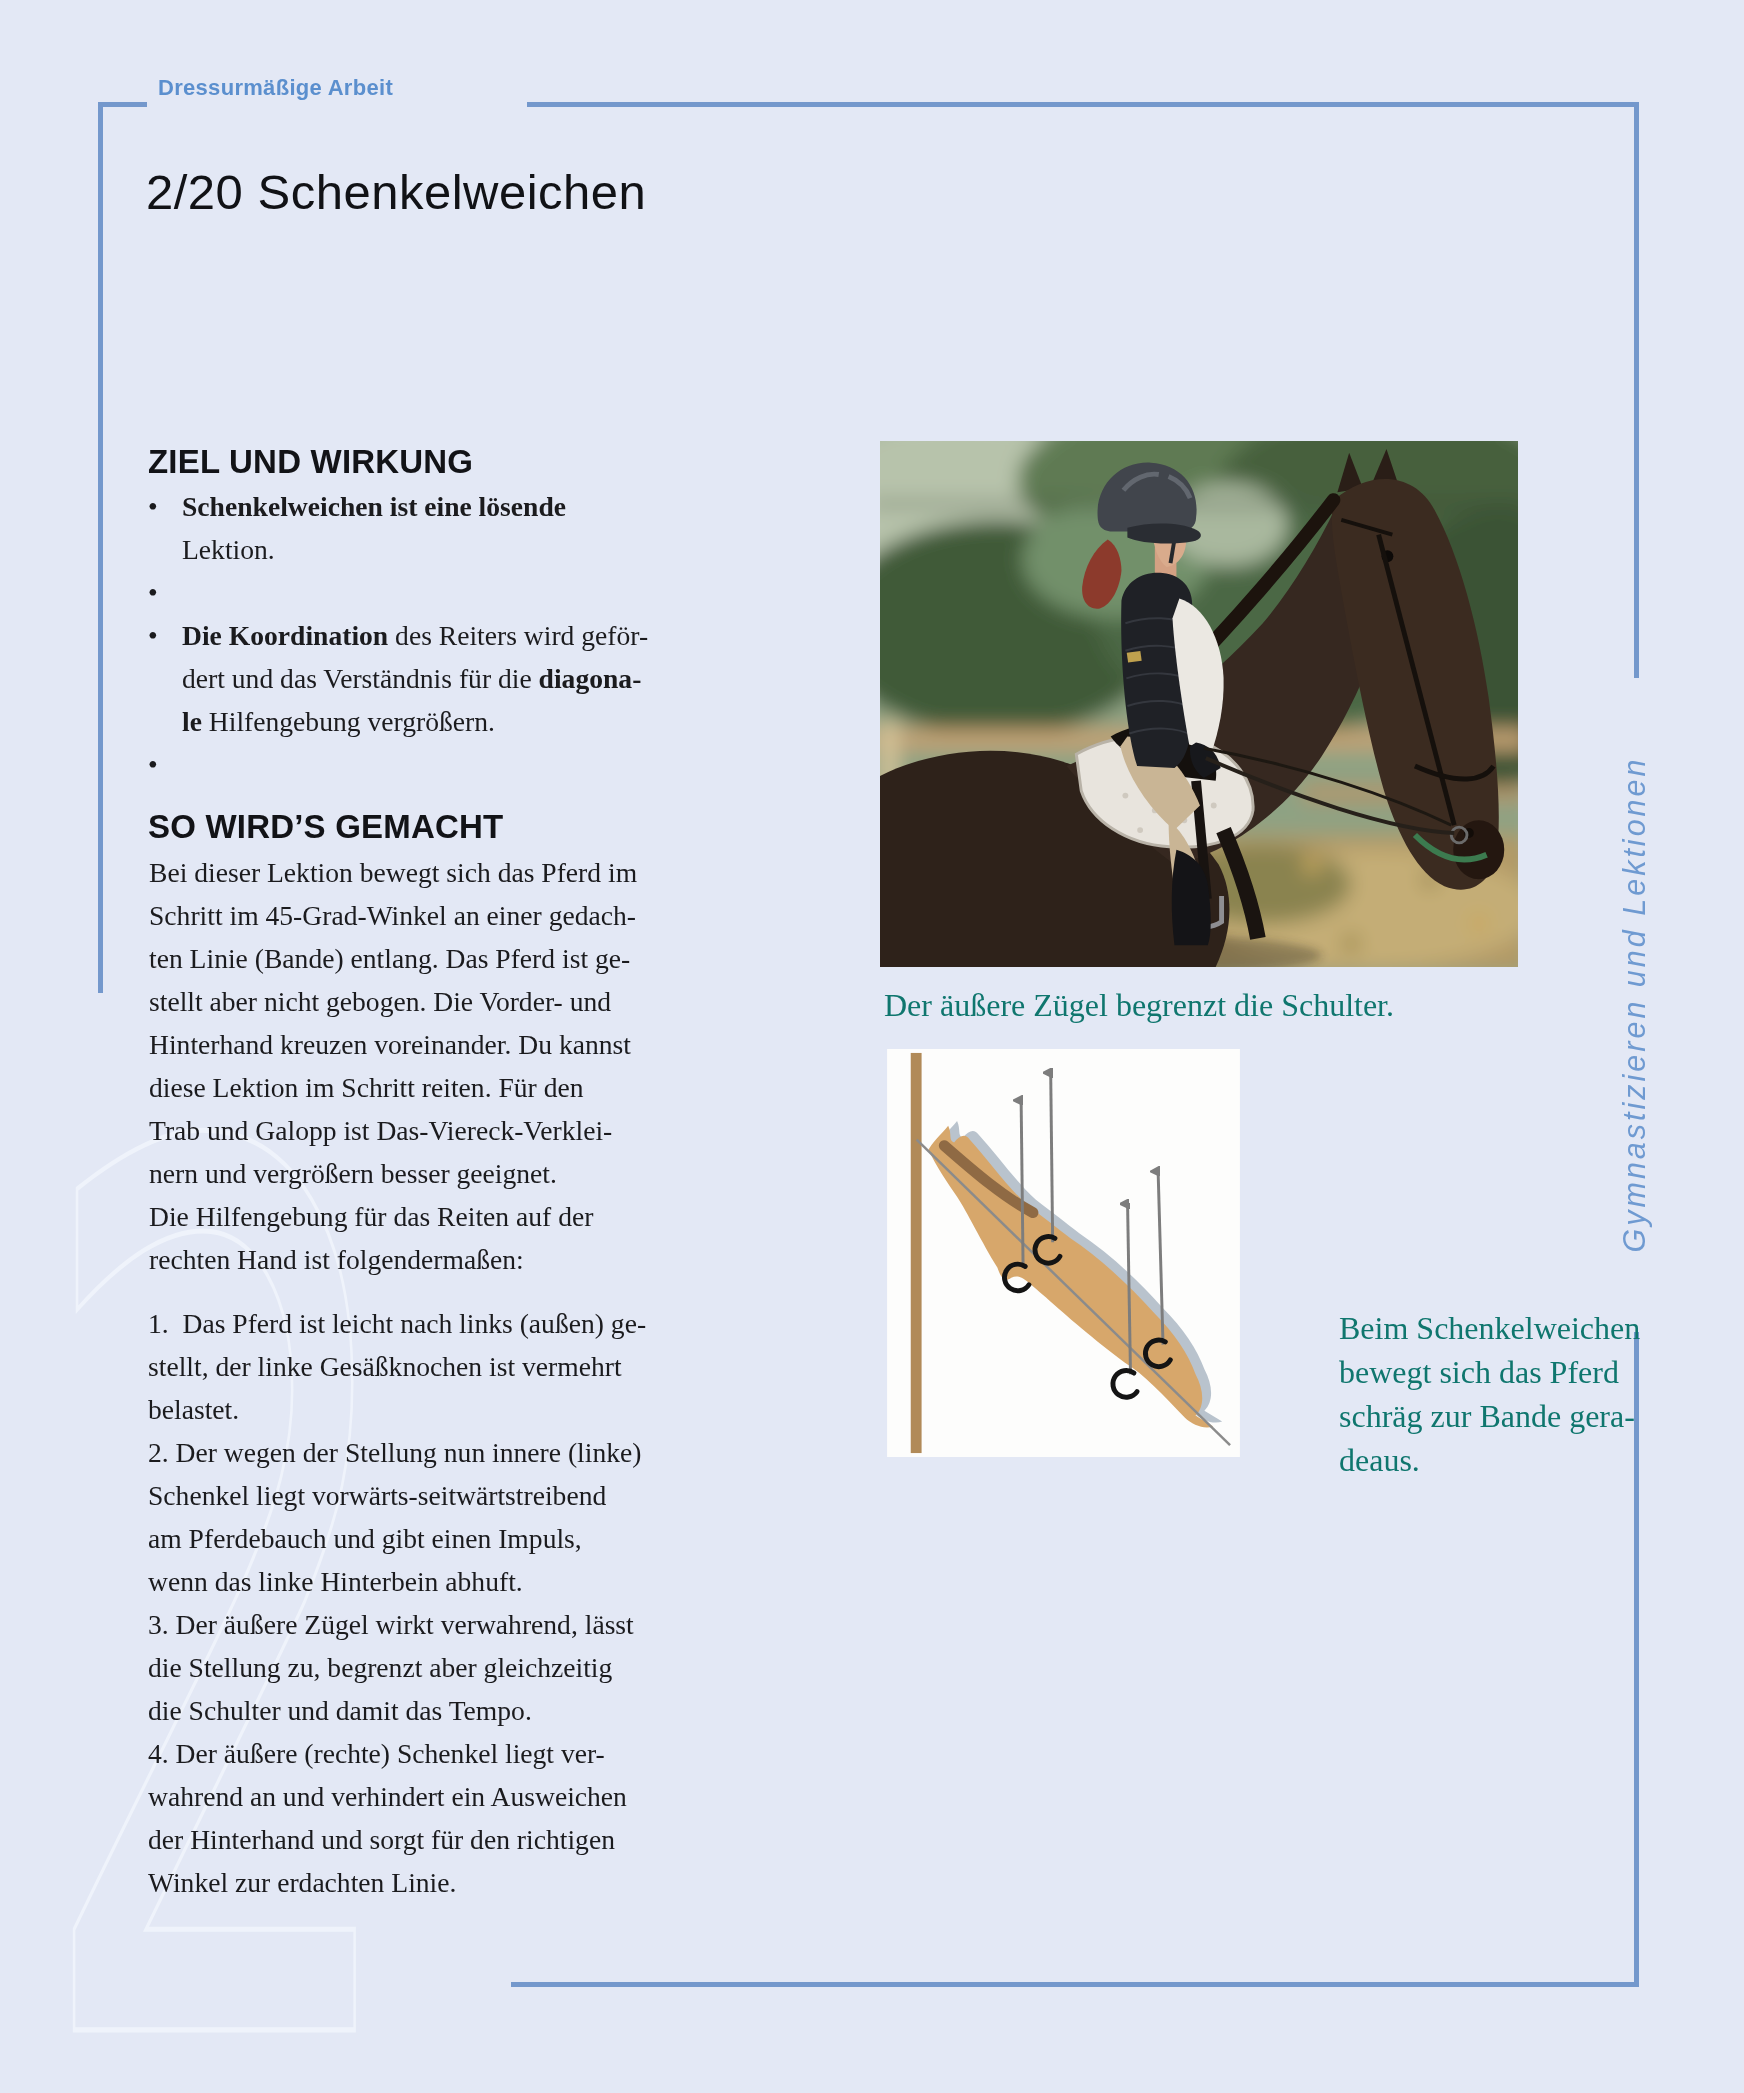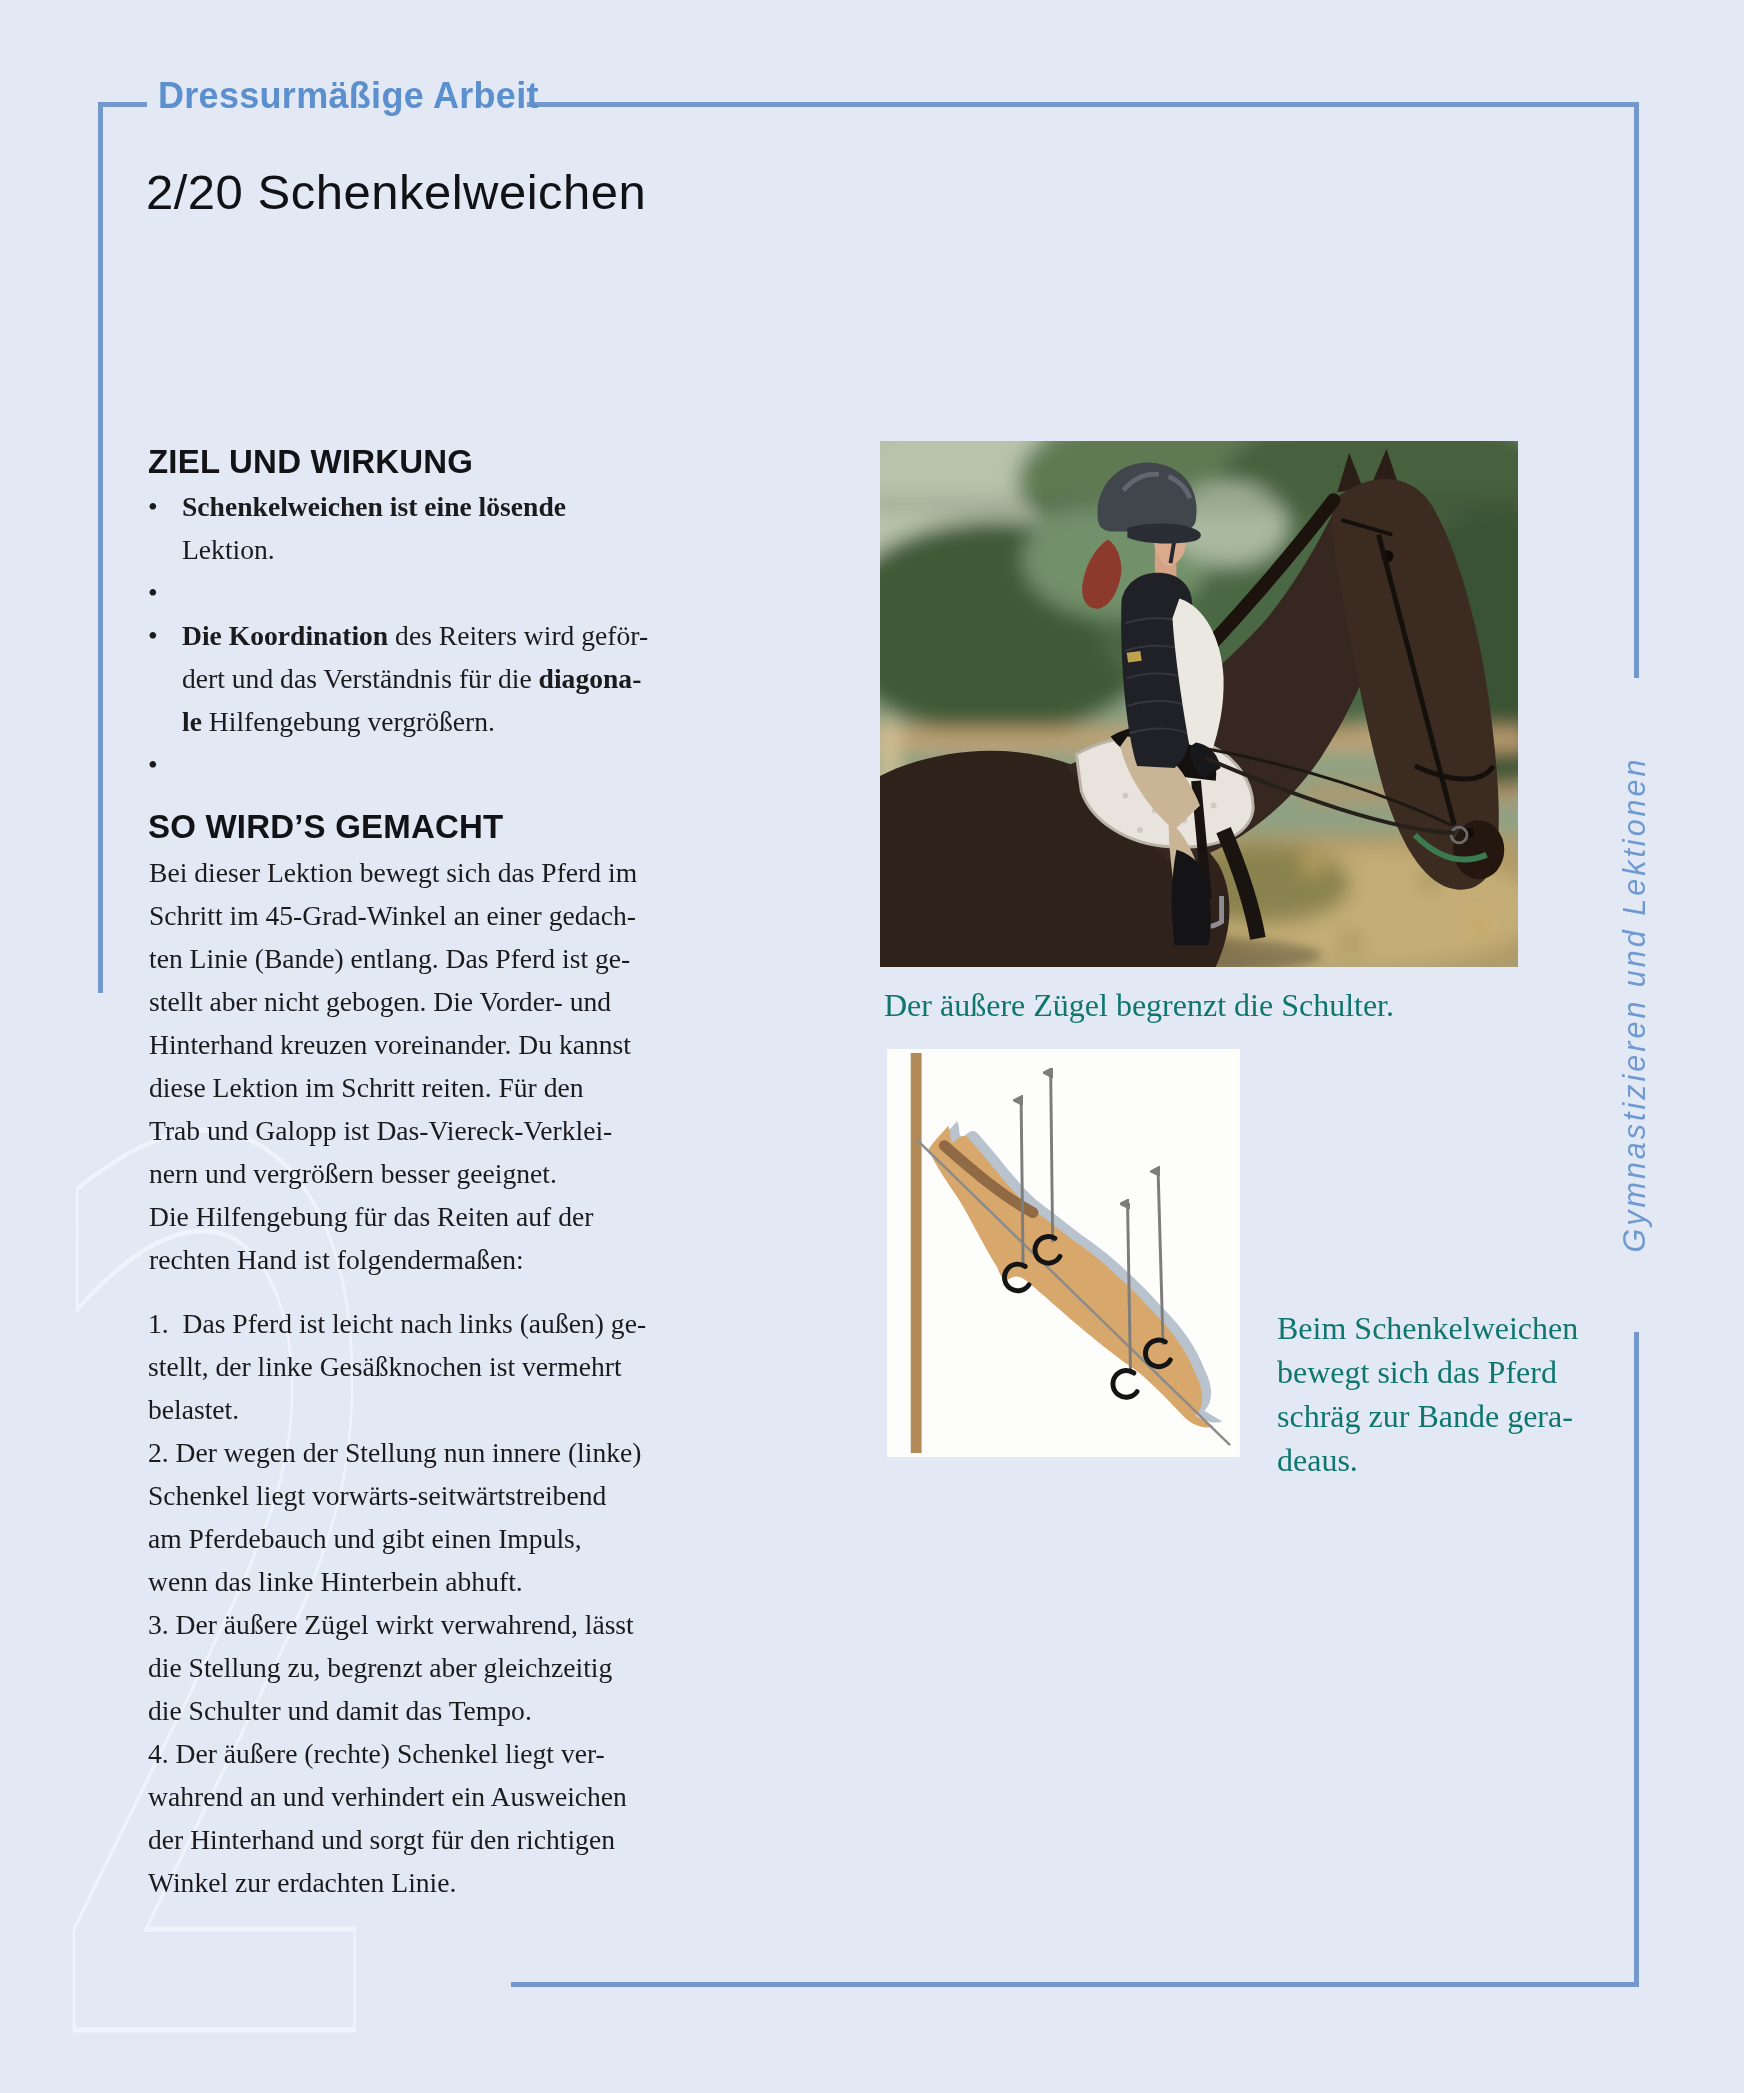--- a/index.html
+++ b/index.html
@@ -5,21 +5,21 @@
   :root{
     --background:#e3e8f5; --frame:#7498cc; --eyebrow_text:#5b8fce;
     --side_label_text:#6f9ad1; --body_text:#1b1b1e; --watermark_outline:#eff3fb;
   }
   *{margin:0;padding:0;box-sizing:border-box;}
   html,body{width:1745px;height:2093px;}
   body{position:relative;background:var(--background);overflow:hidden;
        font-family:"Liberation Sans",sans-serif;color:var(--body_text);}
   .abs{position:absolute;}
   .rule{background:var(--frame);}
-  .eyebrow{left:158px;top:75px;font-size:36px;font-weight:bold;color:var(--eyebrow_text);letter-spacing:0.3px;}
+  .eyebrow{left:158px;top:75px;font-size:22px;font-weight:bold;color:var(--eyebrow_text);letter-spacing:0.3px;}
   .title{left:146px;top:164px;font-size:49px;letter-spacing:0.5px;color:#111216;}
   .h-sans{font-size:33px;font-weight:bold;letter-spacing:0.2px;color:#121317;}
   .serif{font-family:"Liberation Serif","DejaVu Serif",serif;font-size:27.6px;line-height:43px;
          white-space:pre;color:var(--body_text);}
   .bb{font-weight:bold;}
   .bullets{left:148px;top:485px;}
   .brow{display:flex;}
   .brow .dot{width:34px;font-family:"Liberation Serif",serif;font-size:27.6px;line-height:43px;}
   .caption{font-size:32px;line-height:44px;color:#0f766e;font-family:Liberation Serif, serif;}
   .side-label{left:1321px;top:985px;width:630px;height:39px;text-align:center;
@@ -211,19 +211,19 @@
     <line x1="280" y1="300" x2="275" y2="124" marker-end="url(#ah)"></line>
   </g>
   <g fill="none" stroke="#141414" stroke-width="5" stroke-linecap="round">
     <path d="M9,-10 A13.5,13.5 0 1,0 9.5,9" transform="translate(133,232) rotate(-10)"></path>
     <path d="M9,-10 A13.5,13.5 0 1,0 9.5,9" transform="translate(164,204) rotate(-14)"></path>
     <path d="M9,-10 A13.5,13.5 0 1,0 9.5,9" transform="translate(243,340) rotate(-8)"></path>
     <path d="M9,-10 A13.5,13.5 0 1,0 9.5,9" transform="translate(276,309) rotate(-14)"></path>
   </g>
 </svg>
 
-<div class="abs caption" style="left:1277px;top:1306px;white-space:pre;">Beim Schenkelweichen
+<div class="abs caption" style="left:1339px;top:1306px;white-space:pre;">Beim Schenkelweichen
 bewegt sich das Pferd
 schräg zur Bande gera-
 deaus.</div>
 
 <div class="abs side-label">Gymnastizieren und Lektionen</div>
 
 
 </body></html>

